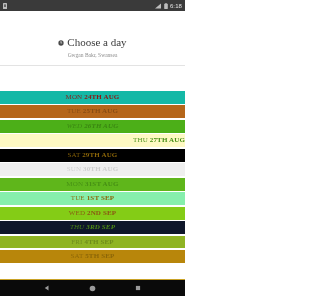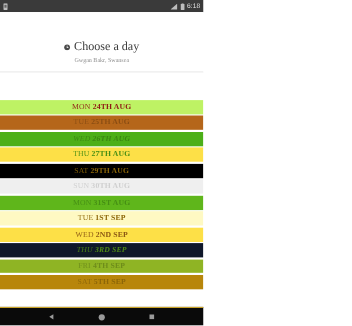--- a/index.html
+++ b/index.html
@@ -129,45 +129,45 @@
         <circle cx="5" cy="5" r="4.4" fill="#4a4a4a"></circle>
         <rect x="4.5" y="2.2" width="1" height="3.2" rx="0.4" fill="#ffffff"></rect>
         <rect x="4.5" y="4.6" width="2.6" height="0.95" rx="0.4" fill="#ffffff"></rect>
       </svg>
       <span class="title-text">Choose a day</span>
     </div>
     <div class="subtitle">Gwgan Bakr, Swansea</div>
   </div>
 
   <div class="daylist" id="daylist">
-      <div class="day-row" style="background: #bef264; margin-top: 22px;">
+      <div class="day-row" style="background: #14b8a6; margin-top: 22px;">
         <span class="day-label" style="color: rgb(142, 21, 18);"><span class="dow">MON</span> <span class="dnum">24TH AUG</span></span>
       </div>
       <div class="day-row" style="background: rgb(181, 102, 26);">
         <span class="day-label" style="color: rgb(138, 77, 19);"><span class="dow">TUE</span> <span class="dnum">25TH AUG</span></span>
       </div>
       <div class="day-row" style="background: rgb(76, 175, 24);">
         <span class="day-label" style="color: rgb(58, 134, 18); font-style: italic;"><span class="dow">WED</span> <span class="dnum">26TH AUG</span></span>
       </div>
-      <div class="day-row" style="background: #fde047;">
+      <div class="day-row" style="background: #fef9c3; justify-content: flex-end;">
         <span class="day-label" style="color: rgb(68, 141, 20);"><span class="dow">THU</span> <span class="dnum">27TH AUG</span></span>
       </div>
       <div class="day-row" style="background: #000000;">
         <span class="day-label" style="color: rgb(140, 102, 8);"><span class="dow">SAT</span> <span class="dnum">29TH AUG</span></span>
       </div>
       <div class="day-row" style="background: rgb(239, 239, 239);">
         <span class="day-label" style="color: rgb(207, 207, 207);"><span class="dow">SUN</span> <span class="dnum">30TH AUG</span></span>
       </div>
       <div class="day-row" style="background: rgb(95, 182, 27);">
         <span class="day-label" style="color: rgb(69, 142, 20);"><span class="dow">MON</span> <span class="dnum">31ST AUG</span></span>
       </div>
-      <div class="day-row" style="background: #fef9c3;">
+      <div class="day-row" style="background: #86efac;">
         <span class="day-label" style="color: rgb(140, 102, 8);"><span class="dow">TUE</span> <span class="dnum">1ST SEP</span></span>
       </div>
-      <div class="day-row" style="background: #fde047;">
+      <div class="day-row" style="background: #84cc16;">
         <span class="day-label" style="color: rgb(138, 86, 19);"><span class="dow">WED</span> <span class="dnum">2ND SEP</span></span>
       </div>
       <div class="day-row" style="background: #0f172a; font-style: italic;">
         <span class="day-label" style="color: rgb(79, 138, 21);"><span class="dow">THU</span> <span class="dnum">3RD SEP</span></span>
       </div>
       <div class="day-row" style="background: rgb(143, 180, 36);">
         <span class="day-label" style="color: rgb(110, 140, 27);"><span class="dow">FRI</span> <span class="dnum">4TH SEP</span></span>
       </div>
       <div class="day-row" style="background: rgb(184, 134, 11);">
         <span class="day-label" style="color: rgb(140, 102, 8);"><span class="dow">SAT</span> <span class="dnum">5TH SEP</span></span>

